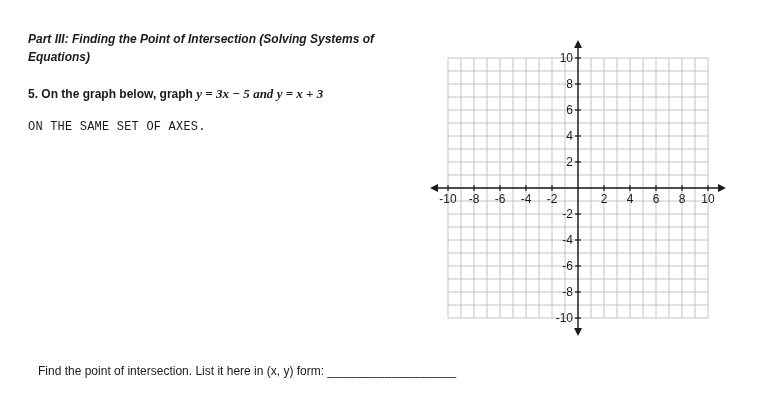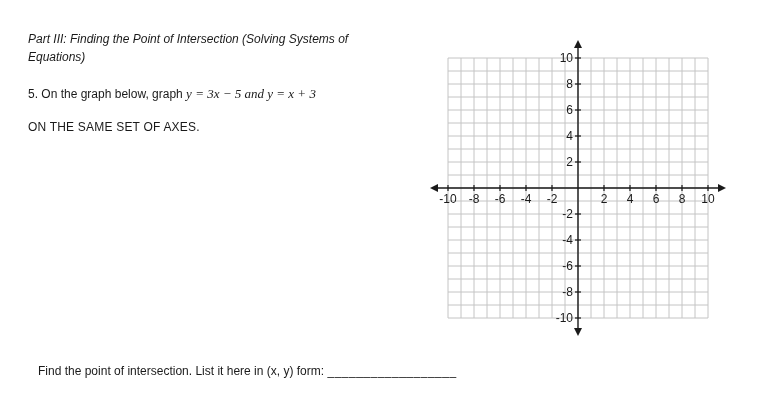--- a/index.html
+++ b/index.html
@@ -1,24 +1,24 @@
 <!DOCTYPE html>
 <html><head>
 <meta charset="utf-8">
 <style>
   html,body{margin:0;padding:0;}
   body{
     width:768px;height:414px;background:#ffffff;position:relative;overflow:hidden;
     font-family:"Liberation Sans",sans-serif;color:#1a1a1a;
   }
   .textcol{position:absolute;left:28px;top:30px;width:400px;}
-  .heading{font-weight:normal;font-style:italic;font-size:12px;line-height:18px;margin:0 0 0 0;}
-  .problem{font-size:12px;margin:20px 0 16px 0;line-height:16px;}
+  .heading{font-weight:bold;font-style:italic;font-size:12px;line-height:18px;margin:0 0 0 0;}
+  .problem{font-size:12px;margin:20px 0 16px 0;line-height:16px;font-weight:bold;}
   .math{font-family:"Liberation Serif",serif;font-style:italic;font-size:13px;}
-  .axes-note{font-size:12px;margin:18px 0 0 0;letter-spacing:0.2px;}
+  .axes-note{font-size:12px;margin:18px 0 0 0;letter-spacing:0.2px;font-family:Liberation Mono, monospace;}
   .footer{position:absolute;left:28px;top:354px;font-size:12px;margin:10px;}
   .blank{letter-spacing:0.5px;}
   .grid-svg{position:absolute;left:428px;top:36px;}
 </style>
 </head>
 <body>
 
 <div class="page">
 
   <div class="textcol">

